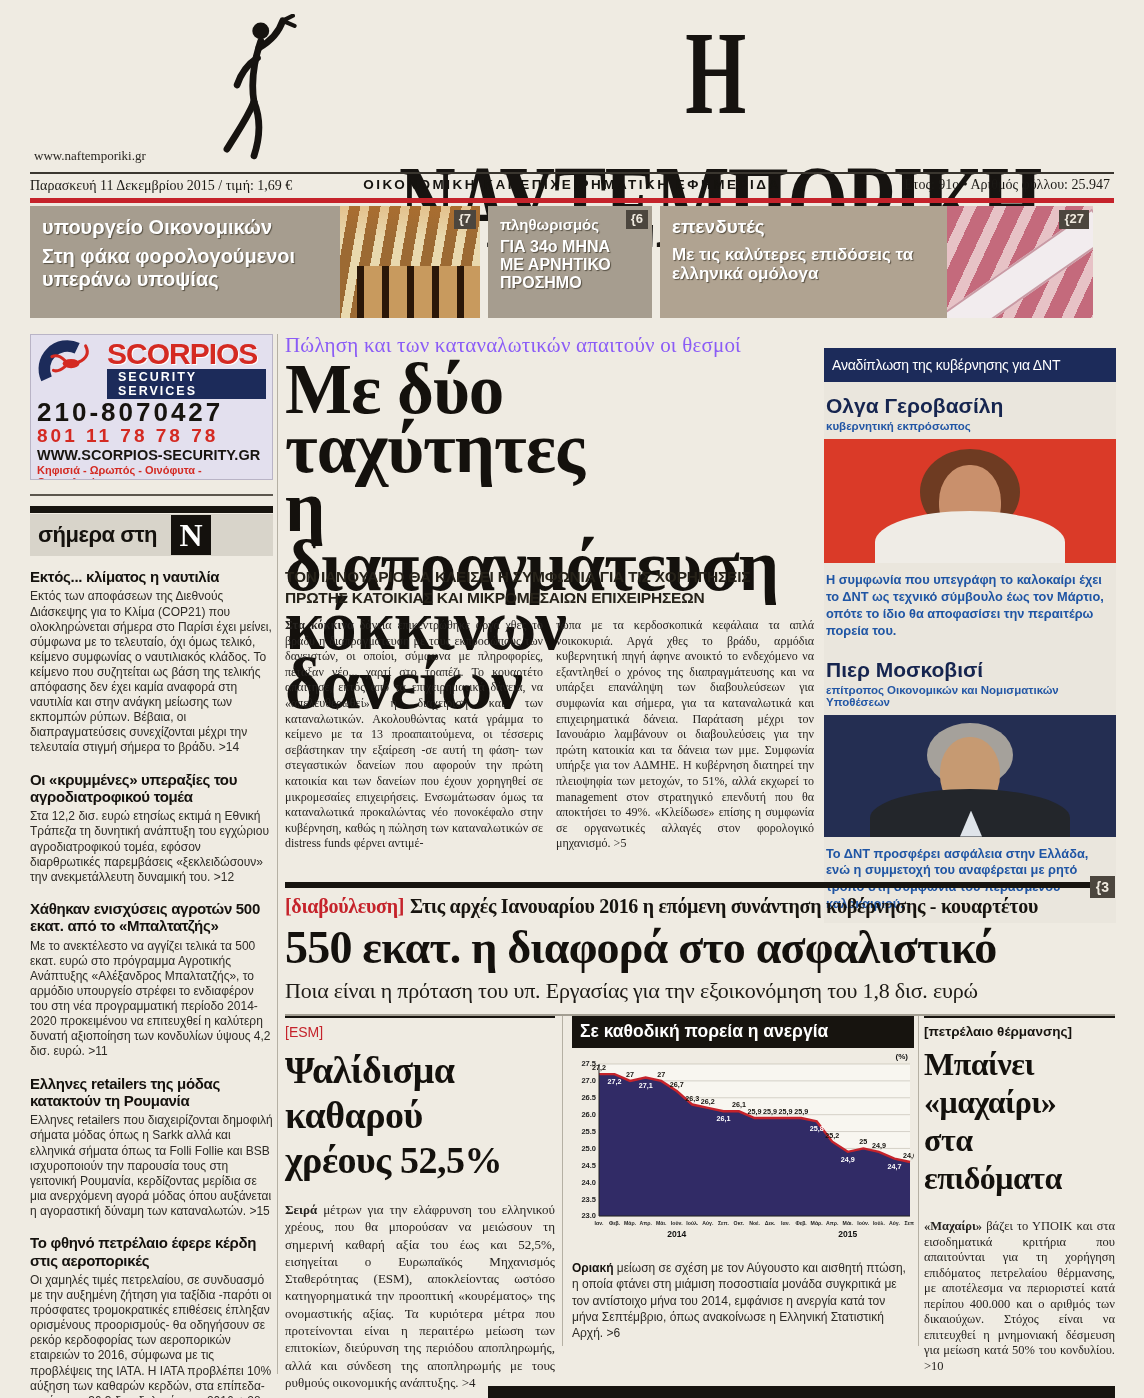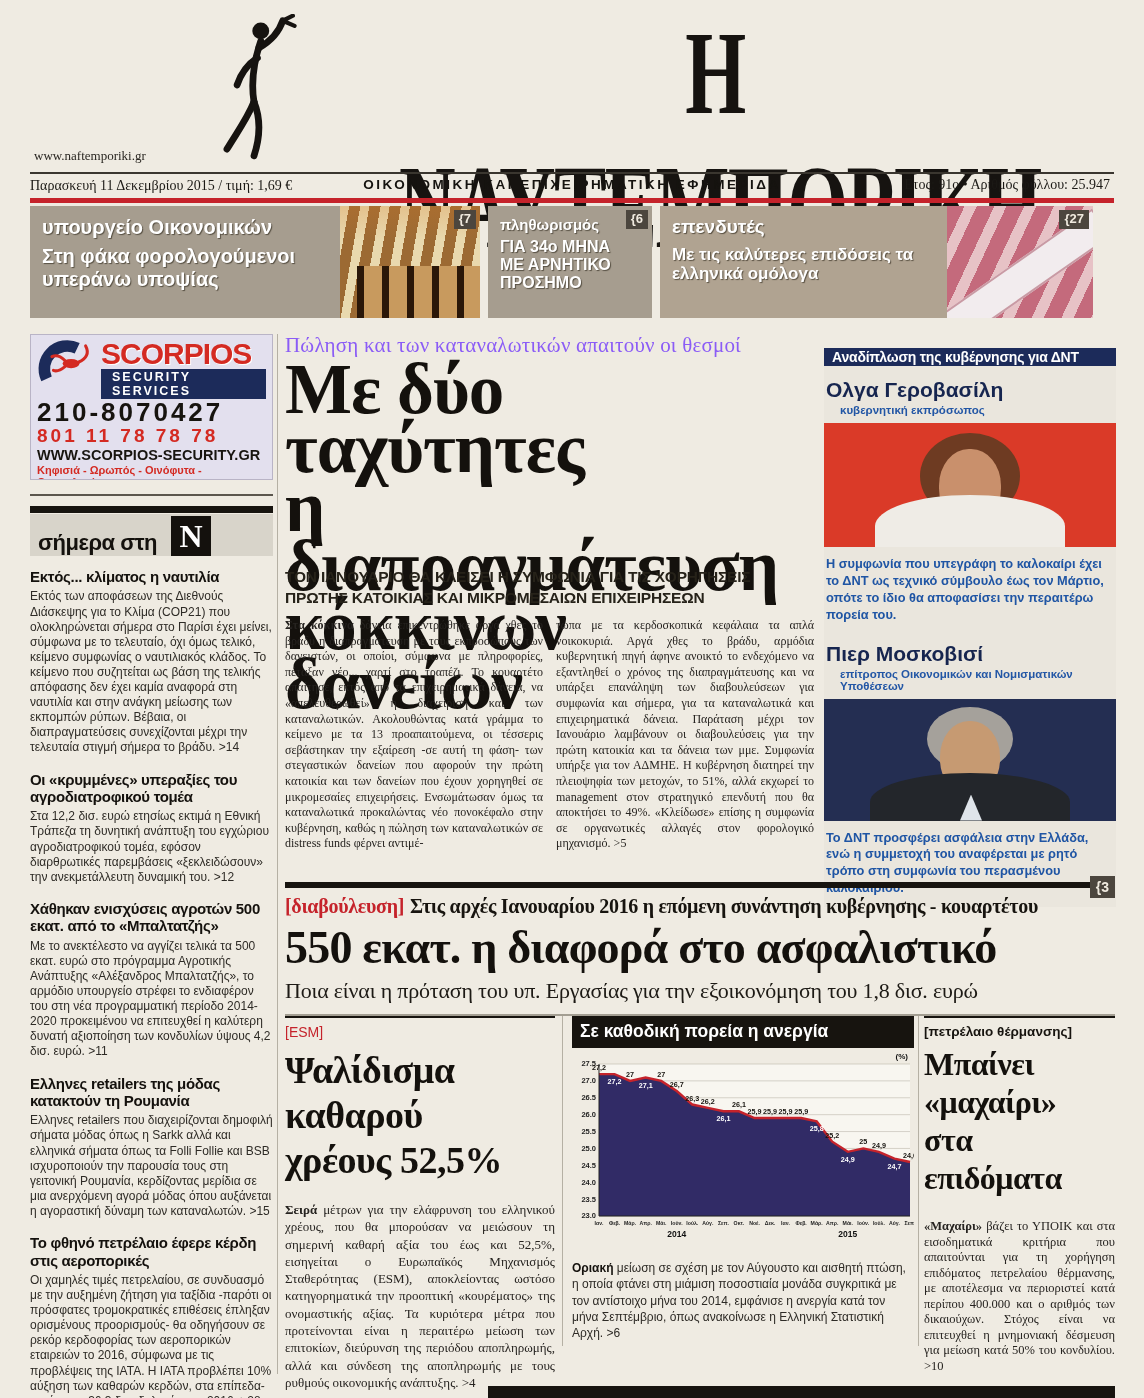--- a/index.html
+++ b/index.html
@@ -40,44 +40,44 @@
   .sidebar{left:30px;top:334px;width:243px}
   .ad-box{height:146px;background:#e3e0ee;border:1px solid #b9b4c6;position:relative;padding:4px 6px;overflow:hidden}
   .ad-brand{color:#d42a22;font-weight:bold;font-size:30px;line-height:30px;letter-spacing:-1px;text-shadow:1px 1px 0 #fff}
   .ad-sub{background:#1c2b5a;color:#fff;font-weight:bold;font-size:12.5px;letter-spacing:2px;padding:1px 11px;display:inline-block}
   .ad-ph1{color:#17140f;font-weight:bold;font-size:26px;letter-spacing:3px;line-height:27px}
   .ad-ph2{color:#d42a22;font-weight:bold;font-size:19px;letter-spacing:3px;line-height:20px}
   .ad-web{color:#17140f;font-weight:bold;font-size:14.5px;line-height:18px}
   .ad-loc{color:#d42a22;font-weight:bold;font-size:11px}
   .sb-divider{height:2px;background:#5b564d;margin-top:14px}
   .sb-bar{height:7px;background:#17140f;margin-top:10px}
-  .sb-head{height:42px;background:#d8d4ca;display:flex;align-items:flex-end;margin-top:1px;position:relative}
+  .sb-head{height:42px;background:#d8d4ca;display:flex;align-items:center;margin-top:1px;position:relative}
   .sb-head .t{font-weight:bold;font-size:22px;color:#14110d;margin-left:8px;letter-spacing:-.5px}
   .n-logo{width:40px;height:40px;background:#14110d;color:#fff;font-family:"Liberation Serif","DejaVu Serif",serif;
           font-weight:bold;font-size:32px;display:flex;align-items:center;justify-content:center;margin-left:14px}
   .briefs{margin-top:12px;display:flex;flex-direction:column;gap:15px}
   .brief .bt{font-weight:bold;font-size:15px;line-height:1.16;letter-spacing:-.3px;color:#14110d}
   .brief .bb{font-size:12px;line-height:1.26;color:#2e2b26;margin-top:4px}
 
   .vline{width:1px;background:#b5b0a4}
 
   
   .lead-kicker{left:285px;top:333px;width:528px;font-size:21px;color:#8b5cf6;letter-spacing:.2px}
   .lead-headline{left:285px;top:360px;width:530px;font-weight:bold;font-size:71px;line-height:59px;
                  letter-spacing:-1px;color:#14110d}
   .lead-subhead{left:285px;top:566px;width:540px;font-weight:bold;font-size:15.5px;line-height:21px;color:#262219;letter-spacing:-.2px;white-space:nowrap}
   .lead-col{top:618px;width:258px;font-size:12px;line-height:1.3;color:#262320;text-align:justify}
   .lead-col b{letter-spacing:.2px}
 
   
   .dnt{left:824px;top:348px;width:292px;background:#eae6dd;padding-bottom:10px}
-  .dnt-header{background:#1c2b5a;color:#fff;font-weight:bold;font-size:14px;letter-spacing:-.2px;
-              padding:0 8px;line-height:18px}
+  .dnt-header{background:#1c2b5a;color:#fff;font-weight:normal;font-size:14px;letter-spacing:-.2px;
+              padding:8px 8px;line-height:18px}
   .dnt-name{color:#16254f;font-weight:bold;font-size:21px;margin:12px 2px 0}
-  .dnt-role{color:#2256a5;font-weight:bold;font-size:11.5px;margin:2px 16px 0}
+  .dnt-role{color:#2256a5;font-weight:bold;font-size:11.5px;margin:2px 2px 0}
   .dnt-photo{position:relative;margin-top:7px;height:124px;overflow:hidden}
   .dnt-caption{margin:9px 2px 0;font-size:12.8px;line-height:1.32;color:#1f55a4;font-weight:bold}
   .p-red{background:#da3a28}
   .p-navy{background:#242e52}
   .hair{position:absolute;border-radius:50%}
   .face{position:absolute;border-radius:48%}
   .torso{position:absolute;border-radius:50% 50% 0 0}
 
   
   .band{left:285px;top:876px;width:830px}
@@ -156,21 +156,21 @@
       <div class="tt" style="font-size:17px;margin-top:7px">Με τις καλύτερες επιδόσεις τα ελληνικά ομόλογα</div>
     </div>
     <div class="photo-euro">
         <div class="note"></div>
       </div>
     <span class="badge" style="right:4px;top:4px">{27</span>
   </div>
 
   <div class="abs sidebar">
     <div class="ad-box">
-      <div style="display:flex;align-items:flex-start;gap:2px">
+      <div style="display:flex;align-items:flex-start;gap:8px">
         <span>
           <svg viewBox="0 0 80 60" width="62" height="46">
             <path d="M12 52 A30 30 0 0 1 52 12" stroke="#1c2b5a" stroke-width="15" fill="none"></path>
             <ellipse cx="44" cy="32" rx="11" ry="6" fill="#d42a22"></ellipse>
             <g stroke="#d42a22" stroke-width="4" fill="none" stroke-linecap="round">
               <path d="M54 30 C64 26 68 18 63 9"></path>
               <path d="M36 28 C30 22 25 20 19 23"></path>
               <path d="M36 36 C30 41 26 43 21 41"></path>
             </g>
           </svg>

